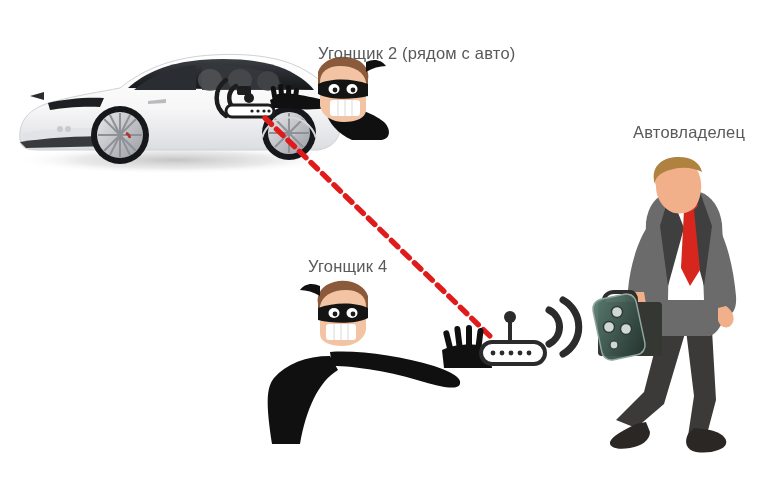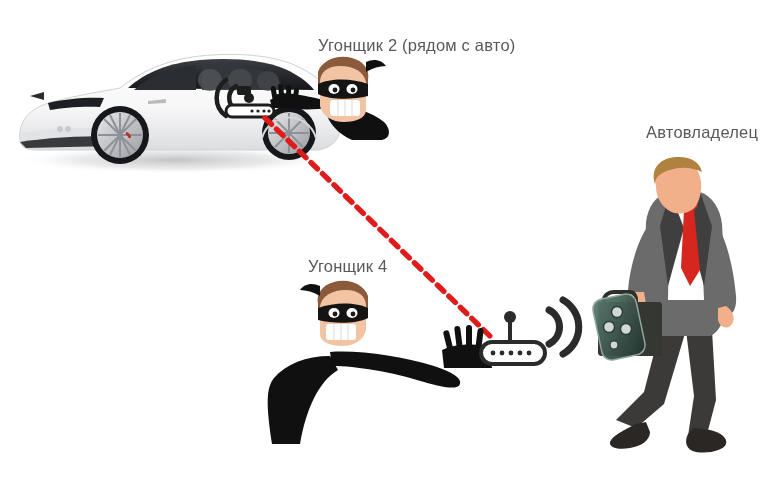--- a/index.html
+++ b/index.html
@@ -11,23 +11,23 @@
     position:relative;
   }
   .stage{position:absolute;inset:0;}
   .lbl{
     position:absolute;
     color:#58595b;
     font-size:16.5px;
     letter-spacing:.2px;
     white-space:nowrap;
   }
-  #lbl-thief2{left:318px;top:36px;}
+  #lbl-thief2{left:318px;top:44px;}
   #lbl-thief1{left:308px;top:257px;}
-  #lbl-owner{left:633px;top:123px;margin-left:13px;}
+  #lbl-owner{left:633px;top:123px;}
   svg.art{position:absolute;left:0;top:0;width:760px;height:498px;}
 </style>
 </head>
 <body>
 
 <div class="stage">
 
   <svg class="art" viewBox="0 0 760 498">
     <defs>
       <radialGradient id="carShadow" cx="50%" cy="50%" r="50%">

